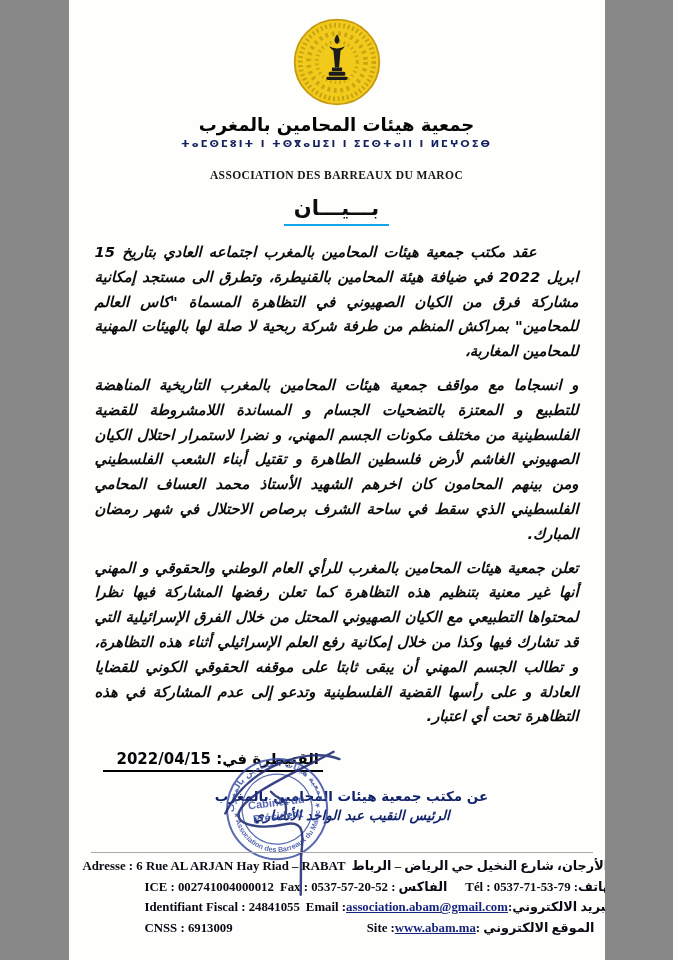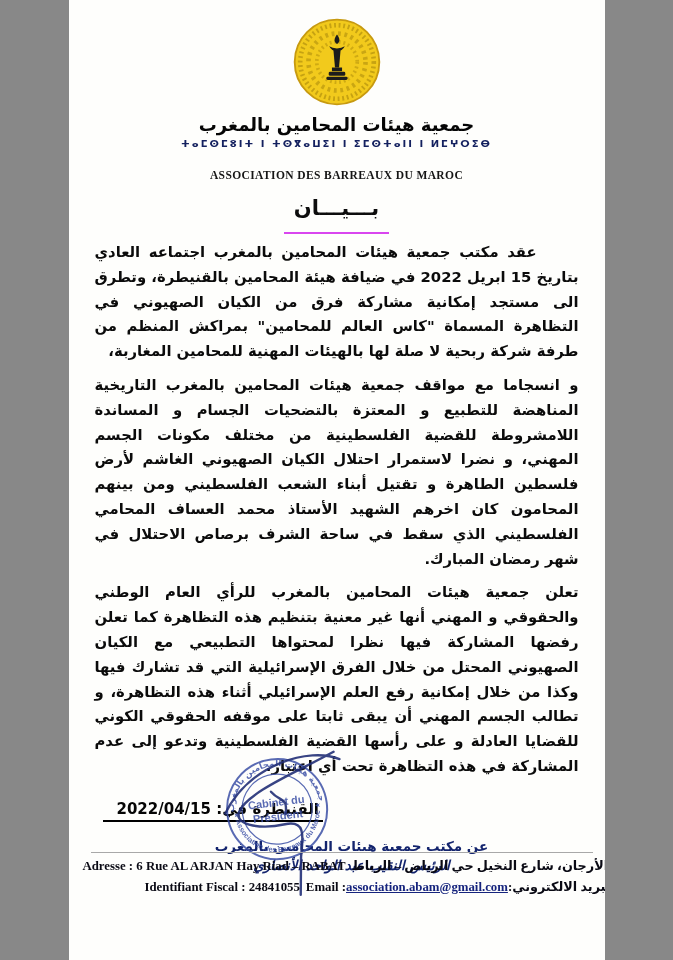--- a/index.html
+++ b/index.html
@@ -14,30 +14,31 @@
   }
   
   .header{text-align:center;padding-top:16px;}
   .logo{width:92px;height:92px;display:inline-block;}
   .org-ar{font-size:18px;font-weight:700;margin-top:2px;color:#050505;}
   .org-tif{font-size:10px;font-weight:700;color:#14215f;margin-top:3px;letter-spacing:2px;}
   .org-fr{font-family:Liberation Serif, serif;font-size:11.5px;font-weight:700;margin-top:20px;letter-spacing:.4px;color:#151515;}
   .title{
     margin-top:15px;text-align:center;font-size:21px;font-weight:700;letter-spacing:1px;
   }
-  .title span{border-bottom:2px solid #d946ef;padding:0 10px 12px 10px;}
+  .title span{border-bottom:2px solid #0ea5e9;padding:0 10px 4px 10px;}
   
   .bodytext{
     margin:20px 26px 0 26px;
     direction:rtl;
     text-align:justify;
     font-size:14.8px;
     line-height:24.8px;
     font-weight:700;
     color:#0b0b0b;
+    font-style:italic;
   }
   .bodytext p{margin:0 0 9px 0;}
   .bodytext p.p1{text-indent:42px;}
   
   .dateline-wrap{margin:20px 0 0 34px;}
   .dateline{
     display:inline-block;direction:rtl;font-weight:700;font-size:15px;
     border-bottom:2px solid #000;padding:0 4px 2px 14px;color:#050505;
   }
   .sigblock{
@@ -134,20 +135,33 @@
     </svg>
   </div>
 
   <div class="footer-divider"></div>
   <div class="footer">
     <div class="frow">
       <div class="fl">Adresse :  6 Rue AL ARJAN Hay Riad – RABAT</div>
       <div class="fr r1">العنوان : 6 زنقة الأرجان، شارع النخيل حي الرياض – الرباط</div>
     </div>
     <div class="frow">
+      <div class="fl ind">ICE : 002741004000012</div>
+      <div class="fr r2">
+        <span>الهاتف: Tél : 0537-71-53-79</span>
+        <span>الفاكس : Fax : 0537-57-20-52</span>
+      </div>
+    </div>
+    <div class="frow">
       <div class="fl ind">Identifiant Fiscal : 24841055</div>
       <div class="fr center">
         <span>البريد الالكتروني:</span><a class="flink">association.abam@gmail.com</a><span dir="ltr">Email :</span>
+      </div>
+    </div>
+    <div class="frow">
+      <div class="fl ind">CNSS : 6913009</div>
+      <div class="fr center">
+        <span>الموقع الالكتروني :</span><a class="flink">www.abam.ma</a><span dir="ltr">Site :</span>
       </div>
     </div>
   </div>
 
 </div>
 
 </body></html>

